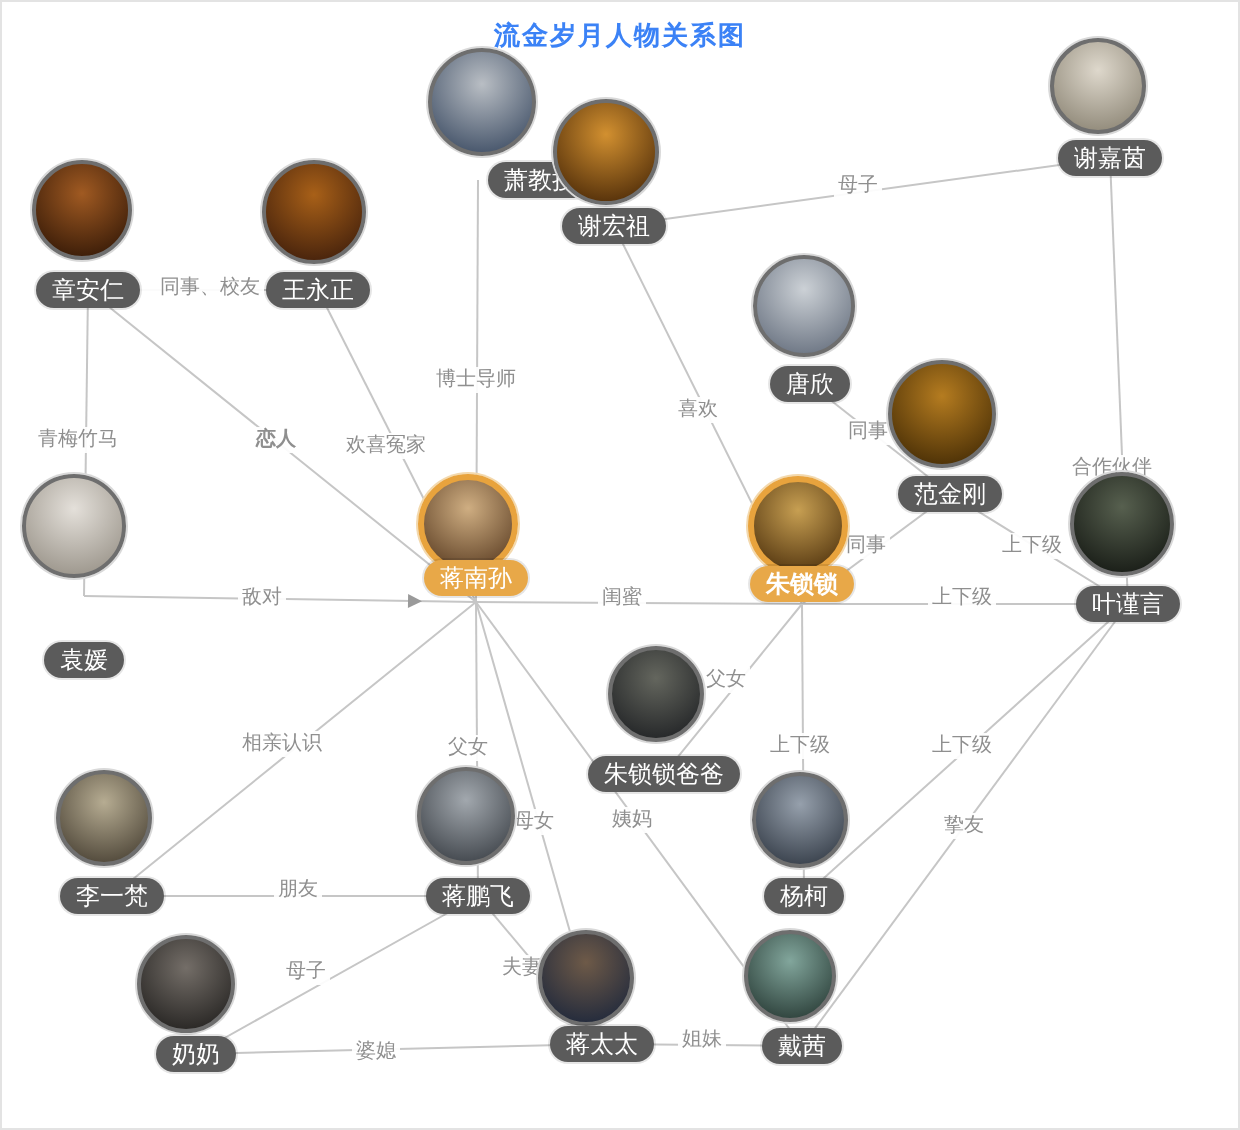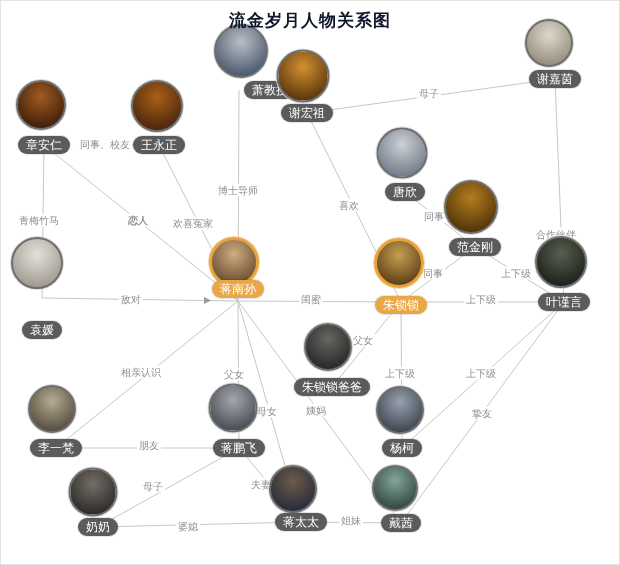--- a/index.html
+++ b/index.html
@@ -1,17 +1,17 @@
 <!DOCTYPE html>
 <html><head>
 <meta charset="utf-8">
 <style>
   html,body{margin:0;padding:0;background:#f4f4f4;font-family:"Liberation Sans","DejaVu Sans",sans-serif;}
   #canvas{position:relative;width:620px;height:565px;background:#fff;border:1px solid #e3e3e3;box-sizing:border-box;overflow:hidden;}
-  #title{position:absolute;top:8px;left:0;width:100%;text-align:center;font-size:17px;font-weight:bold;color:#0f172a;letter-spacing:1px;}
+  #title{position:absolute;top:8px;left:0;width:100%;text-align:center;font-size:13px;font-weight:bold;color:#3b82f6;letter-spacing:1px;}
   #edges{position:absolute;top:0;left:0;width:620px;height:565px;}
   .edge-label{position:absolute;transform:translate(-50%,-50%);font-size:10px;color:#8f8f8f;background:rgba(255,255,255,.92);padding:0 2px;white-space:nowrap;line-height:13px;}
   .photo{position:absolute;border-radius:50%;box-sizing:border-box;transform:translate(-50%,-50%);}
   .photo.gray{border:2px solid #6e6e6e;box-shadow:0 0 0 1px #d9d9d9;}
   .photo.orange{border:3px solid #e8a33d;box-shadow:0 0 0 1px #f3d9ae;}
   .pill{position:absolute;transform:translate(-50%,-50%);font-size:12px;line-height:14px;color:#fff;padding:2px 8px;border-radius:10px;white-space:nowrap;box-shadow:0 0 0 1px rgba(0,0,0,.10);}
   .pill.gray{background:#5b5b5b;}
   .pill.orange{background:#e8a848;}
 </style>
 </head>
@@ -92,21 +92,21 @@
       <div class="pill gray" style="left: 404px; top: 191px;">唐欣</div>
       <div class="photo gray" style="left: 470px; top: 206px; width: 54px; height: 54px; background: radial-gradient(circle at 50% 32%, rgb(181, 124, 32) 0%, rgb(75, 48, 6) 85%);"></div>
       <div class="pill gray" style="left: 474px; top: 246px;">范金刚</div>
       <div class="photo gray" style="left: 560px; top: 261px; width: 52px; height: 52px; background: radial-gradient(circle at 50% 32%, rgb(87, 96, 79) 0%, rgb(25, 29, 23) 85%);"></div>
       <div class="pill gray" style="left: 563px; top: 301px;">叶谨言</div>
       <div class="photo gray" style="left: 36px; top: 262px; width: 52px; height: 52px; background: radial-gradient(circle at 50% 32%, rgb(228, 224, 218) 0%, rgb(156, 150, 140) 85%);"></div>
       <div class="pill gray" style="left: 41px; top: 297px; margin-top: 32px;">袁媛</div>
       <div class="photo orange" style="left: 233px; top: 261px; width: 50px; height: 50px; background: radial-gradient(circle at 50% 32%, rgb(207, 174, 130) 0%, rgb(100, 70, 42) 85%);"></div>
       <div class="pill orange" style="left: 237px; top: 288px;">蒋南孙</div>
       <div class="photo orange" style="left: 398px; top: 262px; width: 50px; height: 50px; background: radial-gradient(circle at 50% 32%, rgb(199, 159, 82) 0%, rgb(88, 58, 18) 85%);"></div>
-      <div class="pill orange" style="left: 400px; top: 304px;">朱锁锁</div>
+      <div class="pill orange" style="left: 400px; top: 291px; font-weight: bold;">朱锁锁</div>
       <div class="photo gray" style="left: 327px; top: 346px; width: 48px; height: 48px; background: radial-gradient(circle at 50% 32%, rgb(100, 102, 94) 0%, rgb(36, 38, 40) 85%);"></div>
       <div class="pill gray" style="left: 331px; top: 386px;">朱锁锁爸爸</div>
       <div class="photo gray" style="left: 399px; top: 409px; width: 48px; height: 48px; background: radial-gradient(circle at 50% 32%, rgb(150, 160, 172) 0%, rgb(57, 65, 76) 85%);"></div>
       <div class="pill gray" style="left: 401px; top: 447px;">杨柯</div>
       <div class="photo gray" style="left: 51px; top: 408px; width: 48px; height: 48px; background: radial-gradient(circle at 50% 32%, rgb(182, 172, 146) 0%, rgb(80, 72, 58) 85%);"></div>
       <div class="pill gray" style="left: 55px; top: 447px;">李一梵</div>
       <div class="photo gray" style="left: 232px; top: 407px; width: 49px; height: 49px; background: radial-gradient(circle at 50% 32%, rgb(162, 168, 174) 0%, rgb(67, 72, 78) 85%);"></div>
       <div class="pill gray" style="left: 238px; top: 447px;">蒋鹏飞</div>
       <div class="photo gray" style="left: 92px; top: 491px; width: 49px; height: 49px; background: radial-gradient(circle at 50% 32%, rgb(116, 110, 104) 0%, rgb(40, 38, 36) 85%);"></div>
       <div class="pill gray" style="left: 97px; top: 526px;">奶奶</div>

